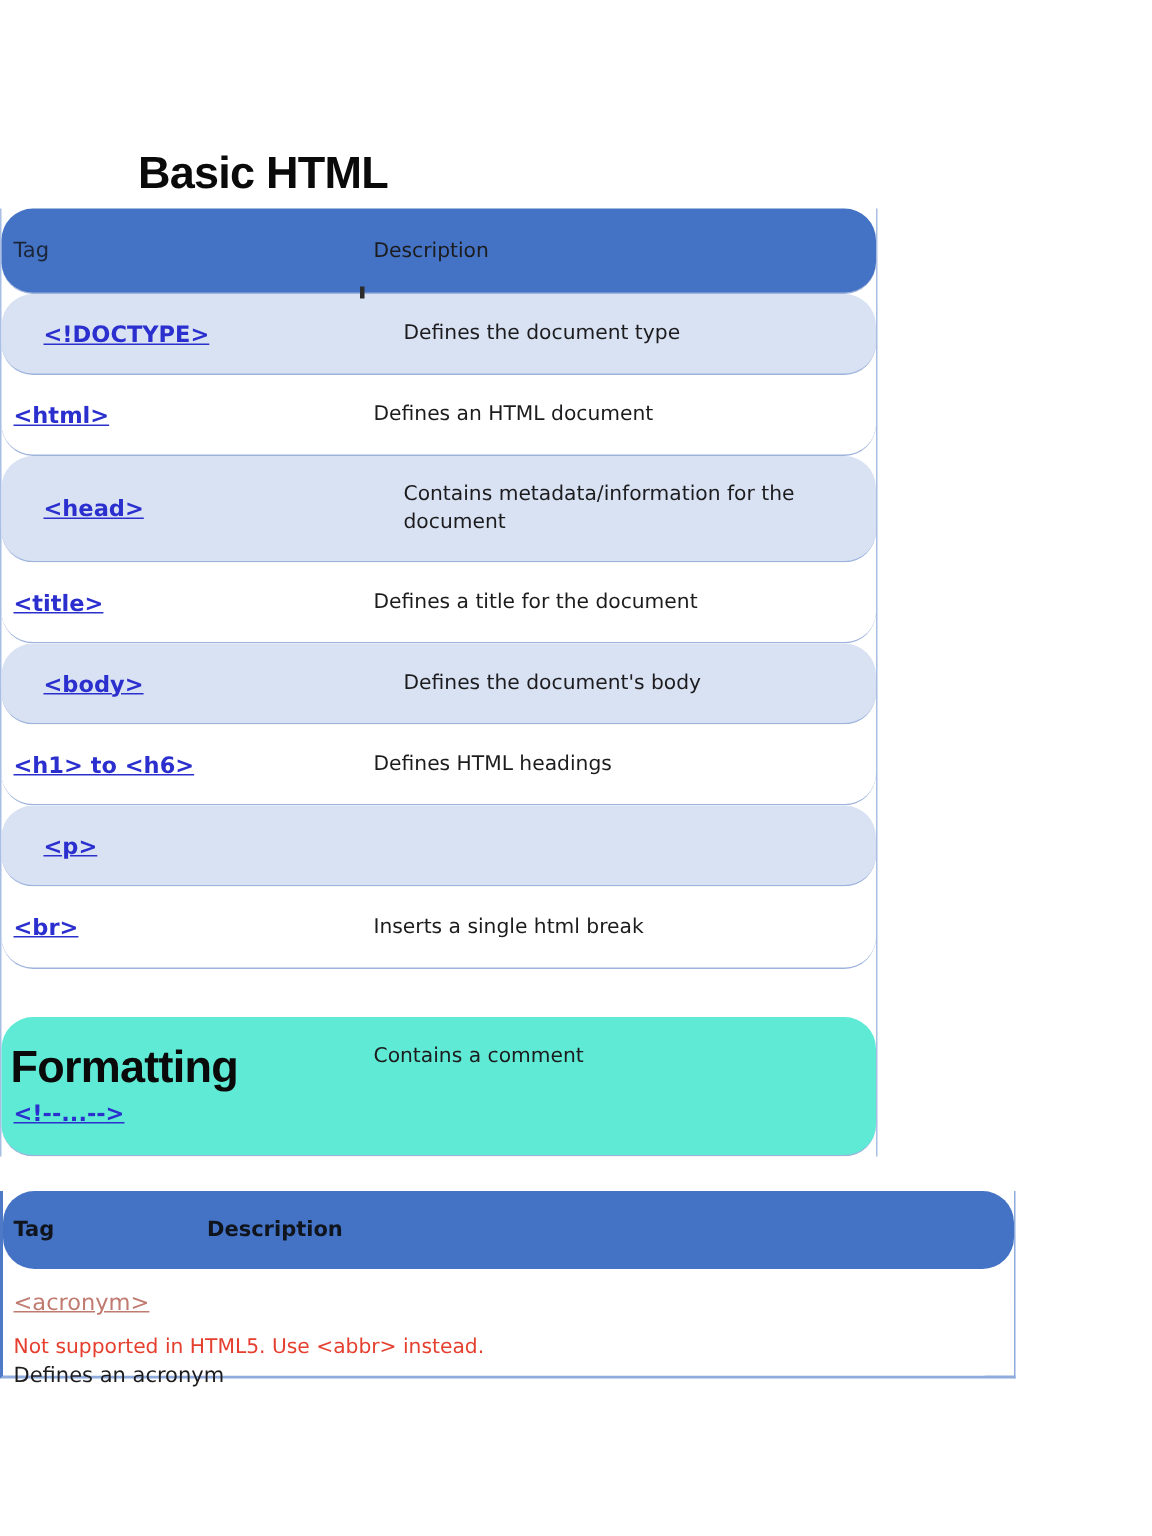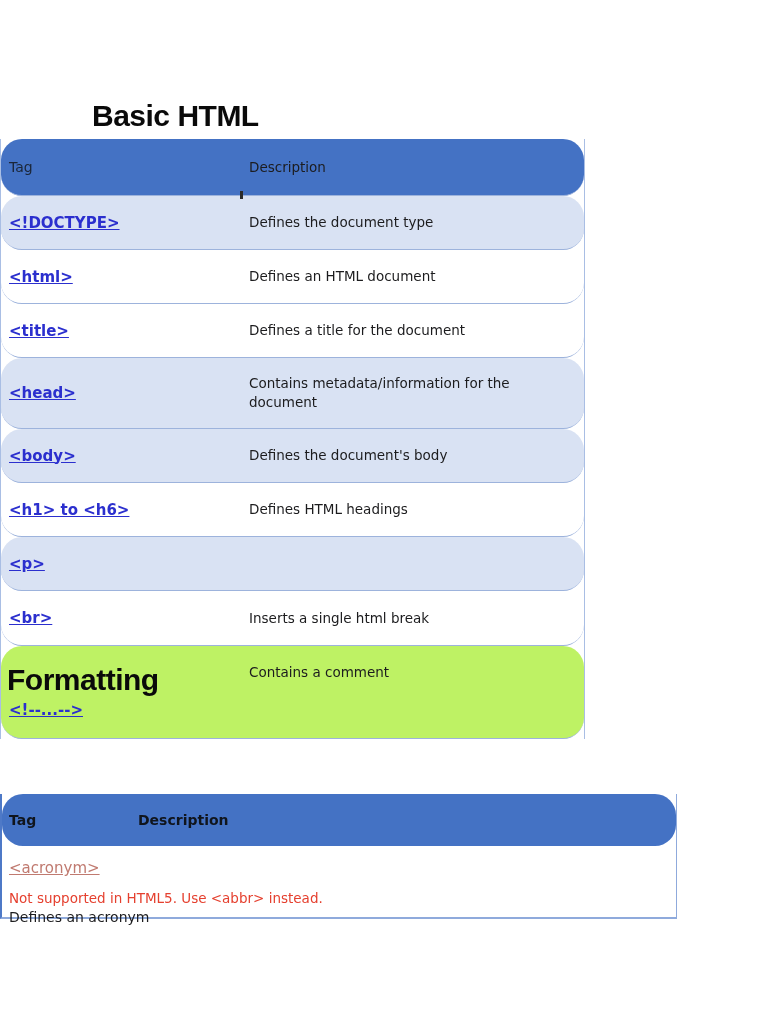--- a/index.html
+++ b/index.html
@@ -30,27 +30,27 @@
   .tbl1 .tr { border-bottom:1px solid #9db3dc; }
   .thead1 {
     height:57px; background:#4472c4; border-bottom:none;
     color:#1b2638; font-size:14px;
   }
   .thead1 .td { display:flex; align-items:center; }
   .td { display:flex; align-items:center; }
   .tag-col  { width:248px; padding-left:8px; flex:none; }
   .desc-col { flex:1; padding-right:10px; font-size:13.5px; line-height:19px; color:#1c1c1e; }
   .rh-a { height:54px; } .rh-b { height:71px; } .rh-c { height:55px; }
-  .alt { background:#d9e2f3; }
+  .alt { background:#d9e2f3;padding-left:20px; }
   .taglink {
     font-weight:bold; font-size:15px; color:#2b2fce;
     text-decoration:underline; cursor:pointer;
   }
   
-  .rh-last { height:93px; background:#bef264; }
+  .rh-last { height:93px; background:#5eead4;margin-top:32px; }
   .rh-last .tag-col { display:block; padding-top:15px; }
   .rh-last .desc-col { display:block; padding-top:17px; }
   .rh-last .sec-title { margin-left:-2px; line-height:38px; }
   .rh-last .taglink { display:inline-block; margin-top:2px; }
 
   
   .tick { position:absolute; left:240px; top:191px; width:3px; height:8px; background:#2b2b2b; }
 
   
   .tbl2 {
@@ -94,32 +94,32 @@
       <div class="td desc-col">Defines the document type</div>
     </div>
 
     <div class="tr rh-a">
       <div class="td tag-col">
           <span class="taglink">&lt;html&gt;</span>
         </div>
       <div class="td desc-col">Defines an HTML document</div>
     </div>
 
+    <div class="tr rh-b alt">
+      <div class="td tag-col">
+          <span class="taglink">&lt;head&gt;</span>
+        </div>
+      <div class="td desc-col">Contains metadata/information for the document</div>
+    </div>
+
     <div class="tr rh-a">
       <div class="td tag-col">
           <span class="taglink">&lt;title&gt;</span>
         </div>
       <div class="td desc-col">Defines a title for the document</div>
-    </div>
-
-    <div class="tr rh-b alt">
-      <div class="td tag-col">
-          <span class="taglink">&lt;head&gt;</span>
-        </div>
-      <div class="td desc-col">Contains metadata/information for the document</div>
     </div>
 
     <div class="tr rh-a alt">
       <div class="td tag-col">
           <span class="taglink">&lt;body&gt;</span>
         </div>
       <div class="td desc-col">Defines the document's body</div>
     </div>
 
     <div class="tr rh-a">

